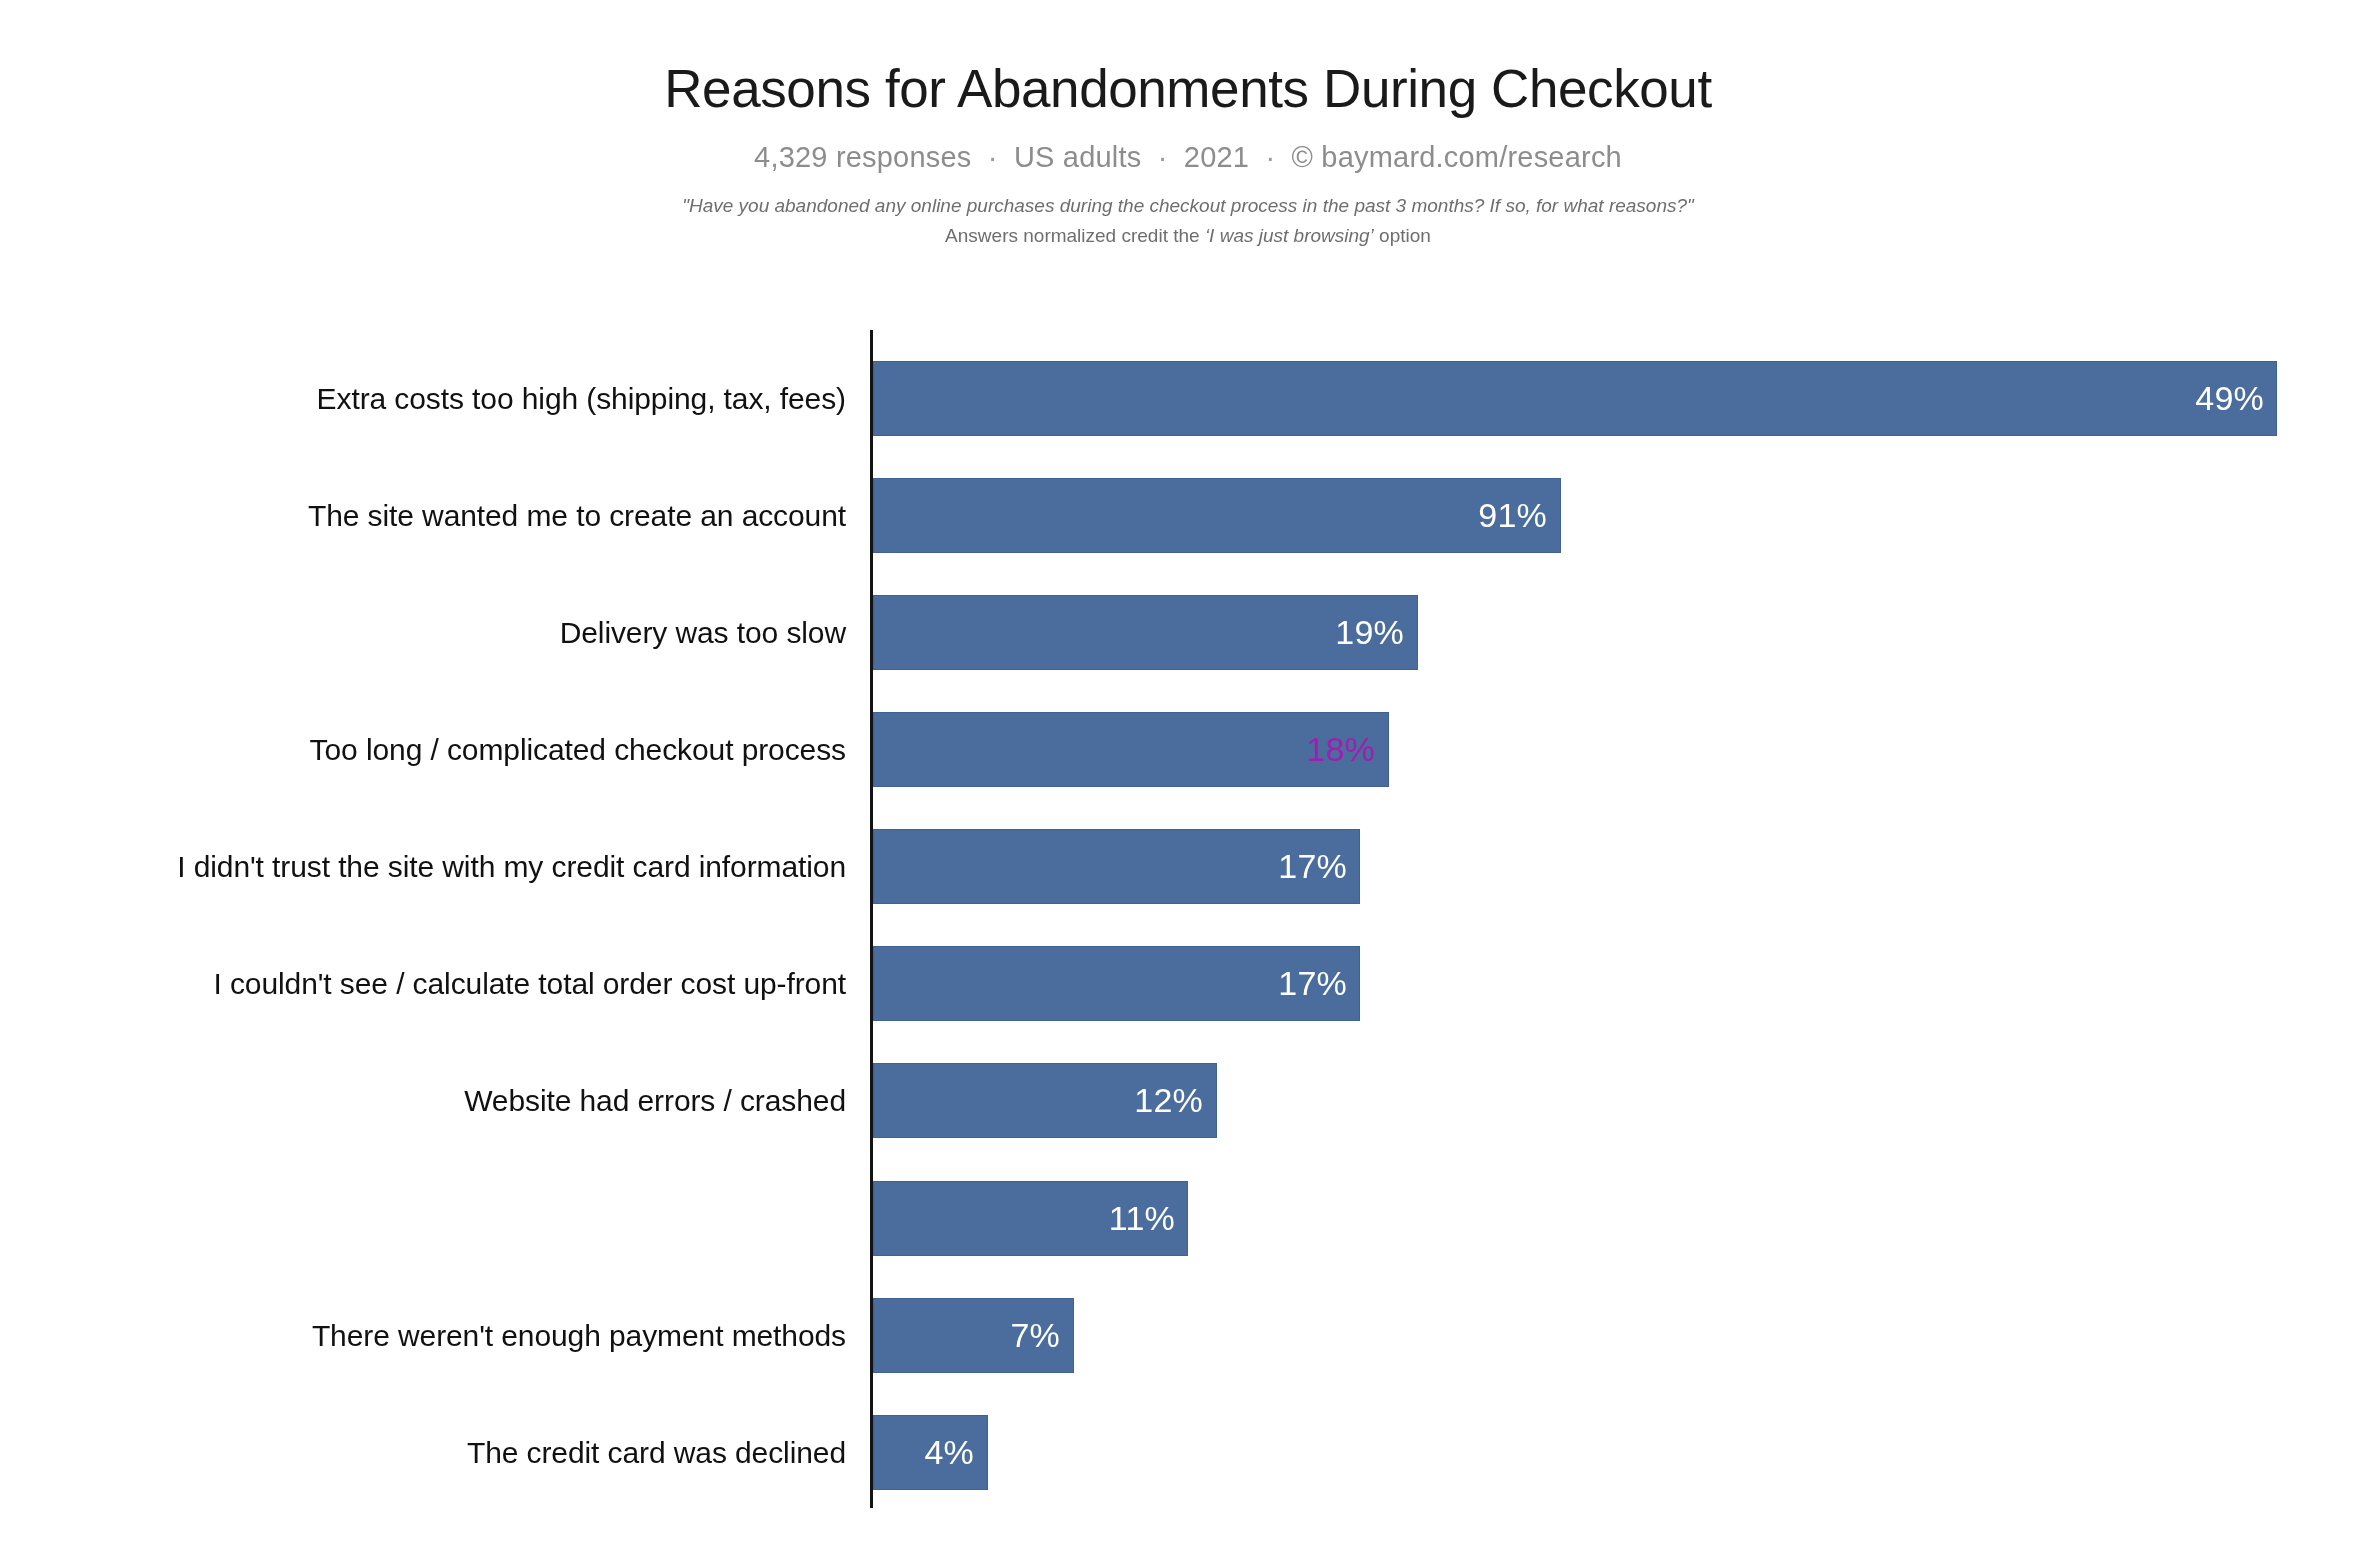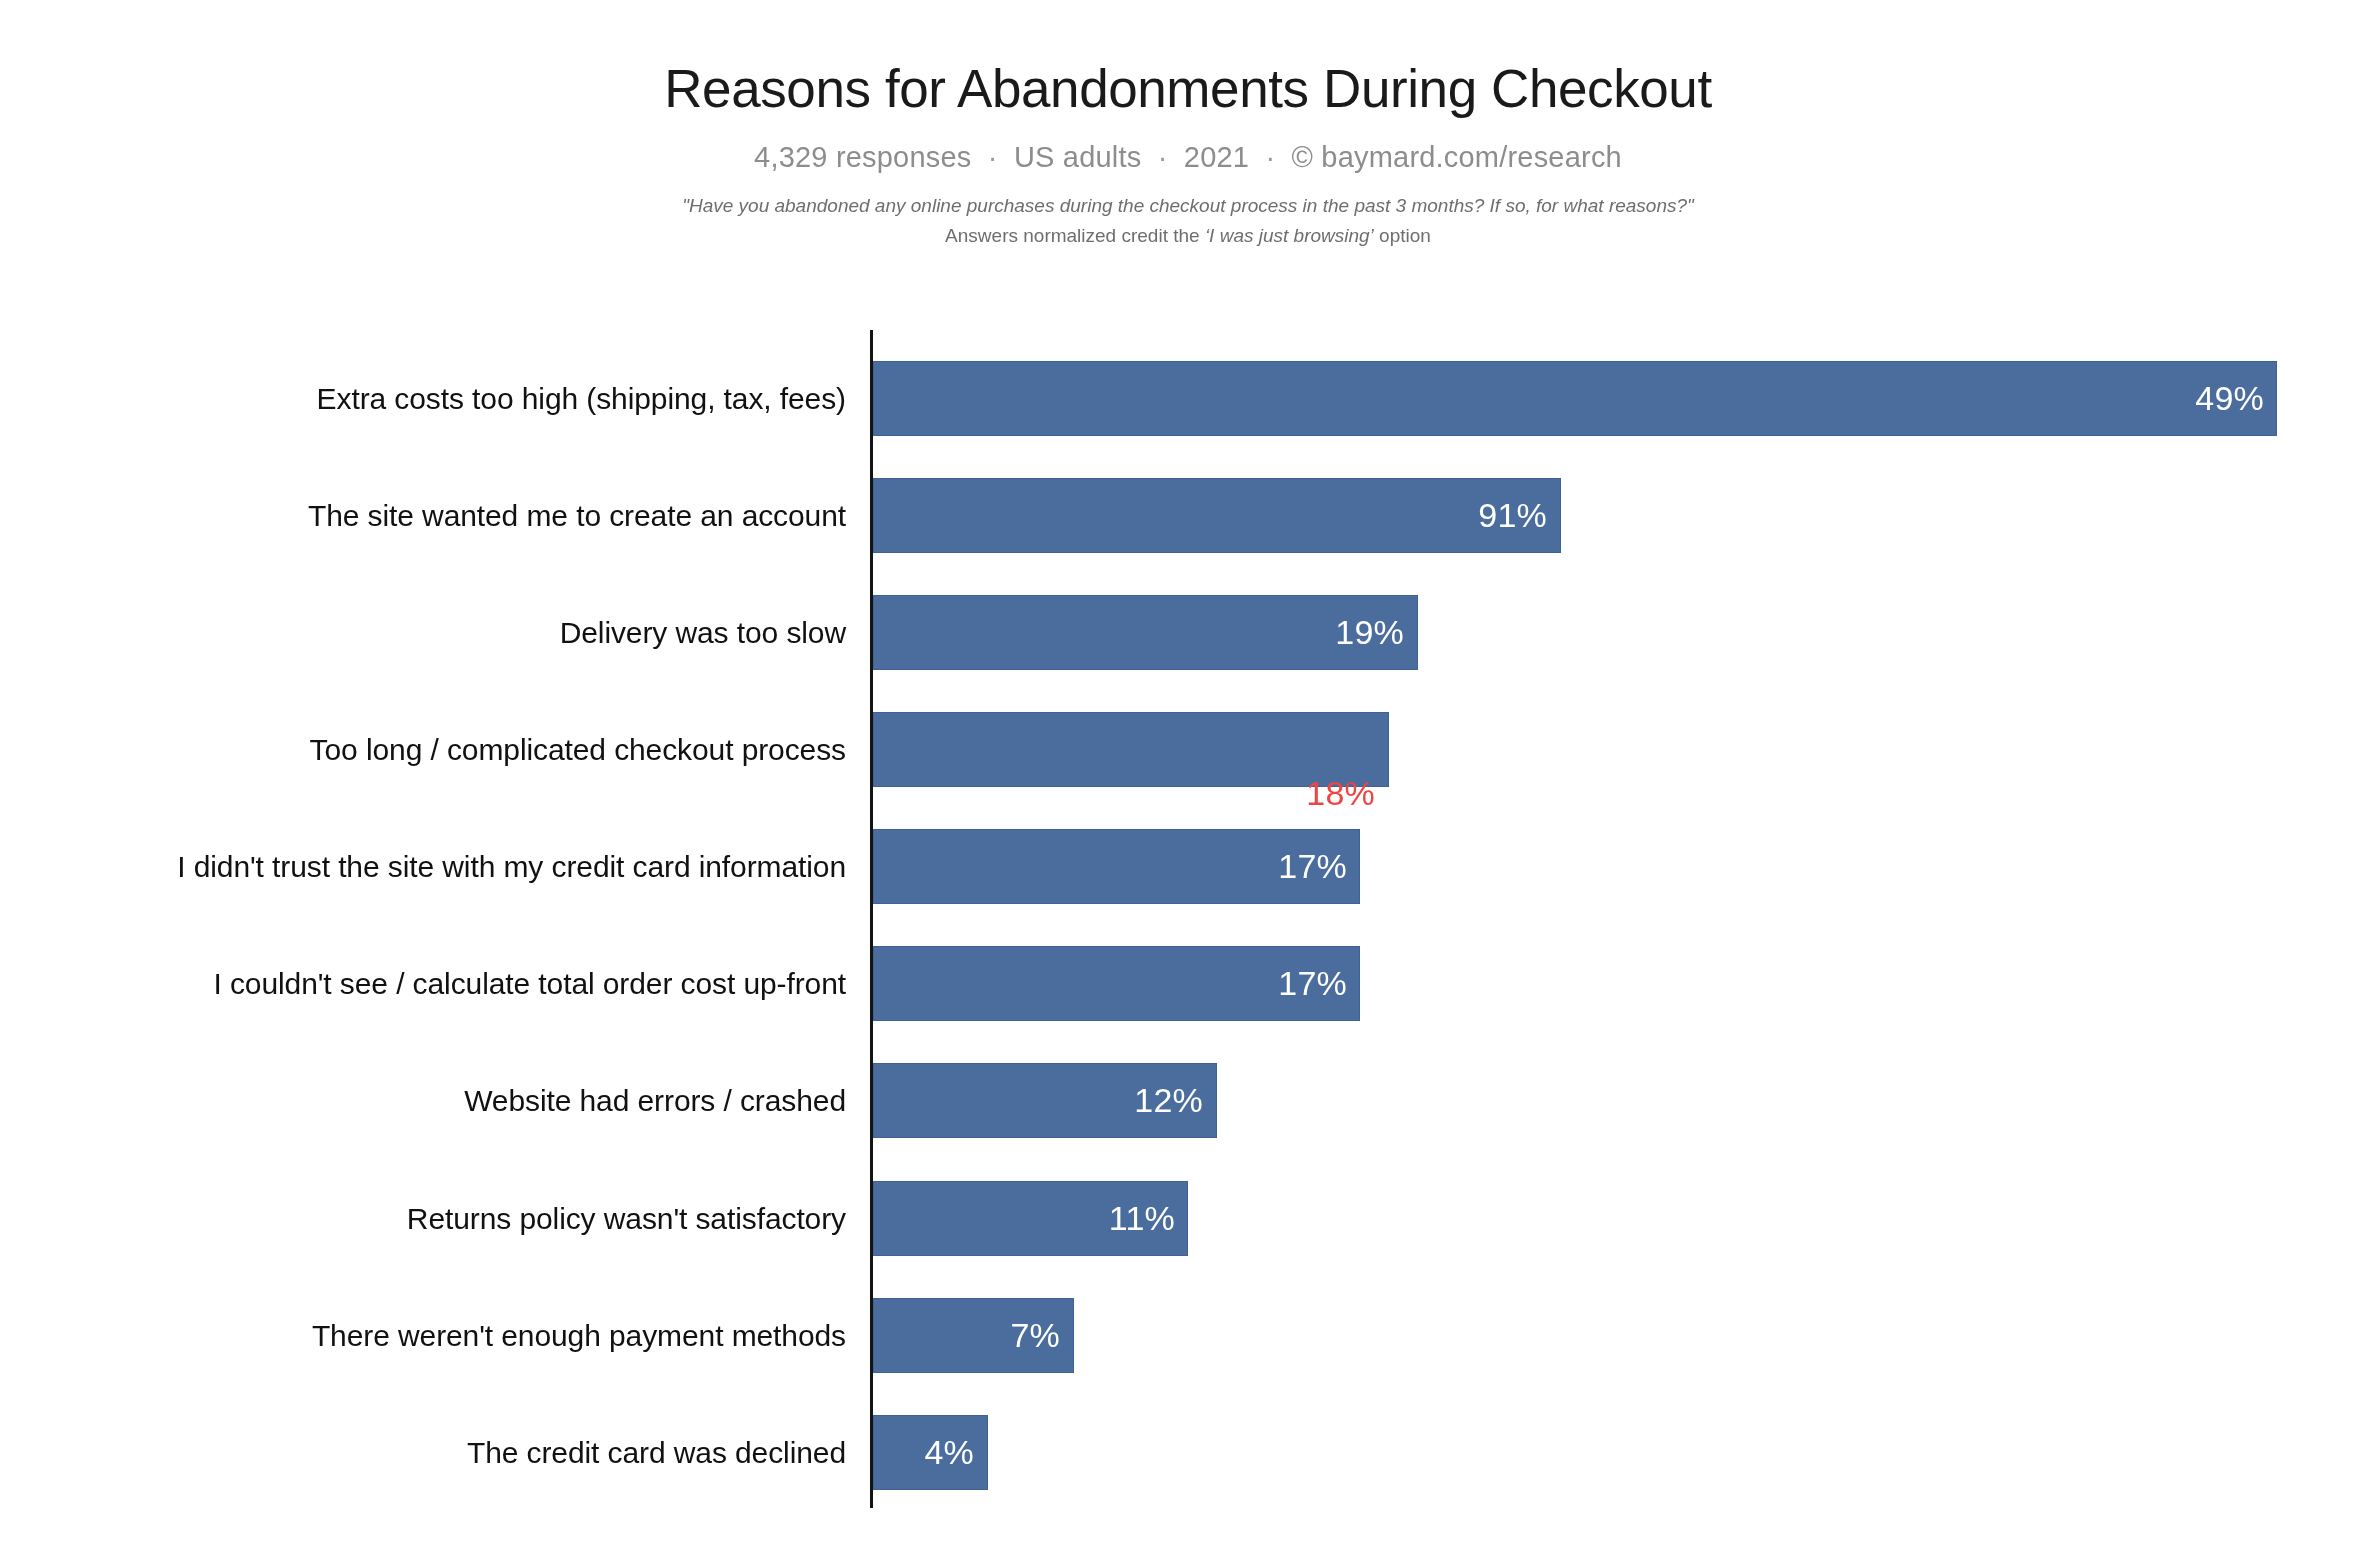--- a/index.html
+++ b/index.html
@@ -167,39 +167,38 @@
           <div class="bar-value" style="left: 1547px; transform: translateX(-100%); color: rgb(255, 255, 255);">91%</div>
         </div>
         <div class="row" style="top: 595px;">
           <div class="row-label">Delivery was too slow</div>
           <div class="bar" style="width: 545px; background: rgb(74, 109, 158); border-color: rgb(63, 97, 147);"></div>
           <div class="bar-value" style="left: 1404px; transform: translateX(-100%); color: rgb(255, 255, 255);">19%</div>
         </div>
         <div class="row" style="top: 712px;">
           <div class="row-label">Too long / complicated checkout process</div>
           <div class="bar" style="width: 516px; background: rgb(74, 109, 158); border-color: rgb(63, 97, 147);"></div>
-          <div class="bar-value" style="left: 1375px; transform: translateX(-100%); color: #ef4444; margin-top: 44px;">18%</div>
+          <div class="bar-value" style="left: 1375px; transform: translateX(-100%); color: #a21caf;">18%</div>
         </div>
         <div class="row" style="top: 829px;">
           <div class="row-label">I didn't trust the site with my credit card information</div>
           <div class="bar" style="width: 487px; background: rgb(74, 109, 158); border-color: rgb(63, 97, 147);"></div>
           <div class="bar-value" style="left: 1347px; transform: translateX(-100%); color: rgb(255, 255, 255);">17%</div>
         </div>
         <div class="row" style="top: 946px;">
           <div class="row-label">I couldn't see / calculate total order cost up-front</div>
           <div class="bar" style="width: 487px; background: rgb(74, 109, 158); border-color: rgb(63, 97, 147);"></div>
           <div class="bar-value" style="left: 1347px; transform: translateX(-100%); color: rgb(255, 255, 255);">17%</div>
         </div>
         <div class="row" style="top: 1063px;">
           <div class="row-label">Website had errors / crashed</div>
           <div class="bar" style="width: 344px; background: rgb(74, 109, 158); border-color: rgb(63, 97, 147);"></div>
           <div class="bar-value" style="left: 1203px; transform: translateX(-100%); color: rgb(255, 255, 255);">12%</div>
         </div>
         <div class="row" style="top: 1181px;">
-          <div class="row-label">Returns policy wasn't satisfactory</div>
           <div class="bar" style="width: 315px; background: rgb(74, 109, 158); border-color: rgb(63, 97, 147);"></div>
           <div class="bar-value" style="left: 1175px; transform: translateX(-100%); color: rgb(255, 255, 255);">11%</div>
         </div>
         <div class="row" style="top: 1298px;">
           <div class="row-label">There weren't enough payment methods</div>
           <div class="bar" style="width: 201px; background: rgb(74, 109, 158); border-color: rgb(63, 97, 147);"></div>
           <div class="bar-value" style="left: 1060px; transform: translateX(-100%); color: rgb(255, 255, 255);">7%</div>
         </div>
         <div class="row" style="top: 1415px;">
           <div class="row-label">The credit card was declined</div>

